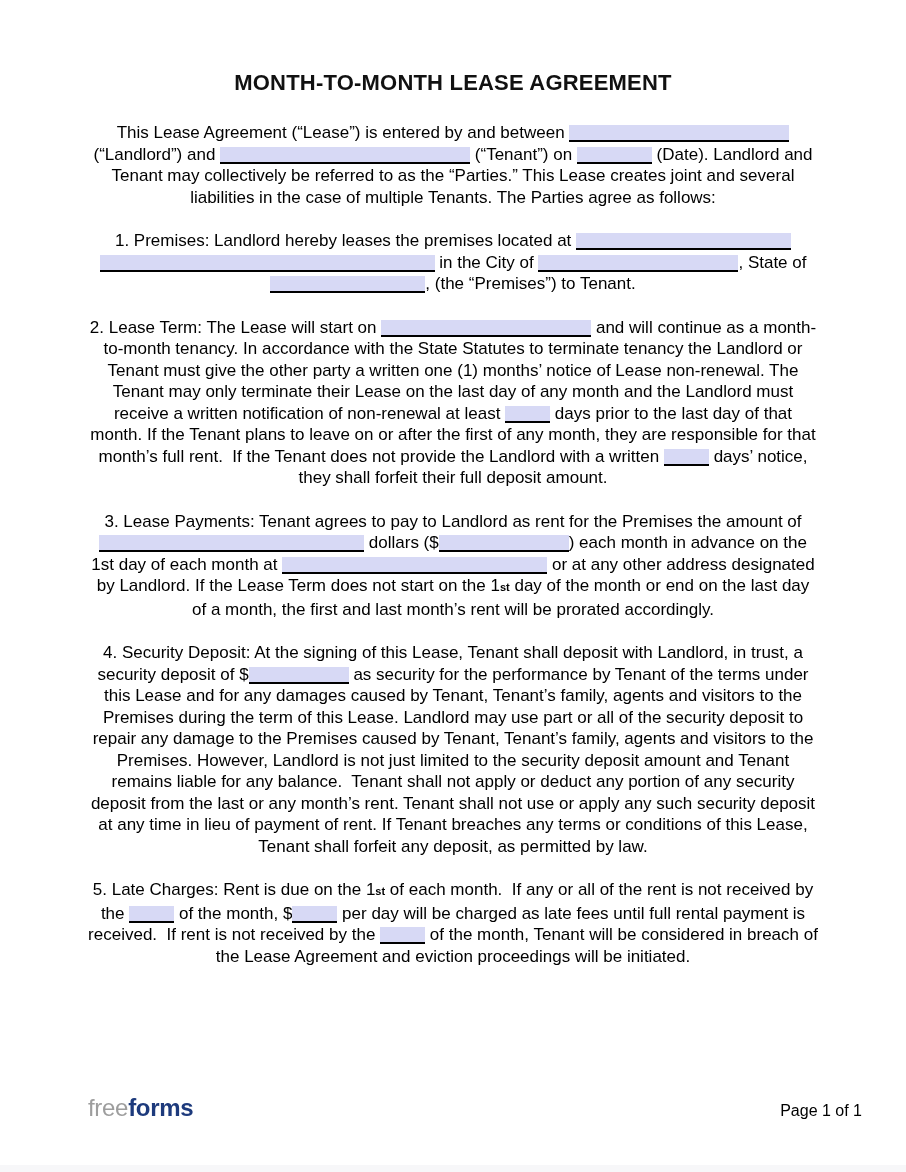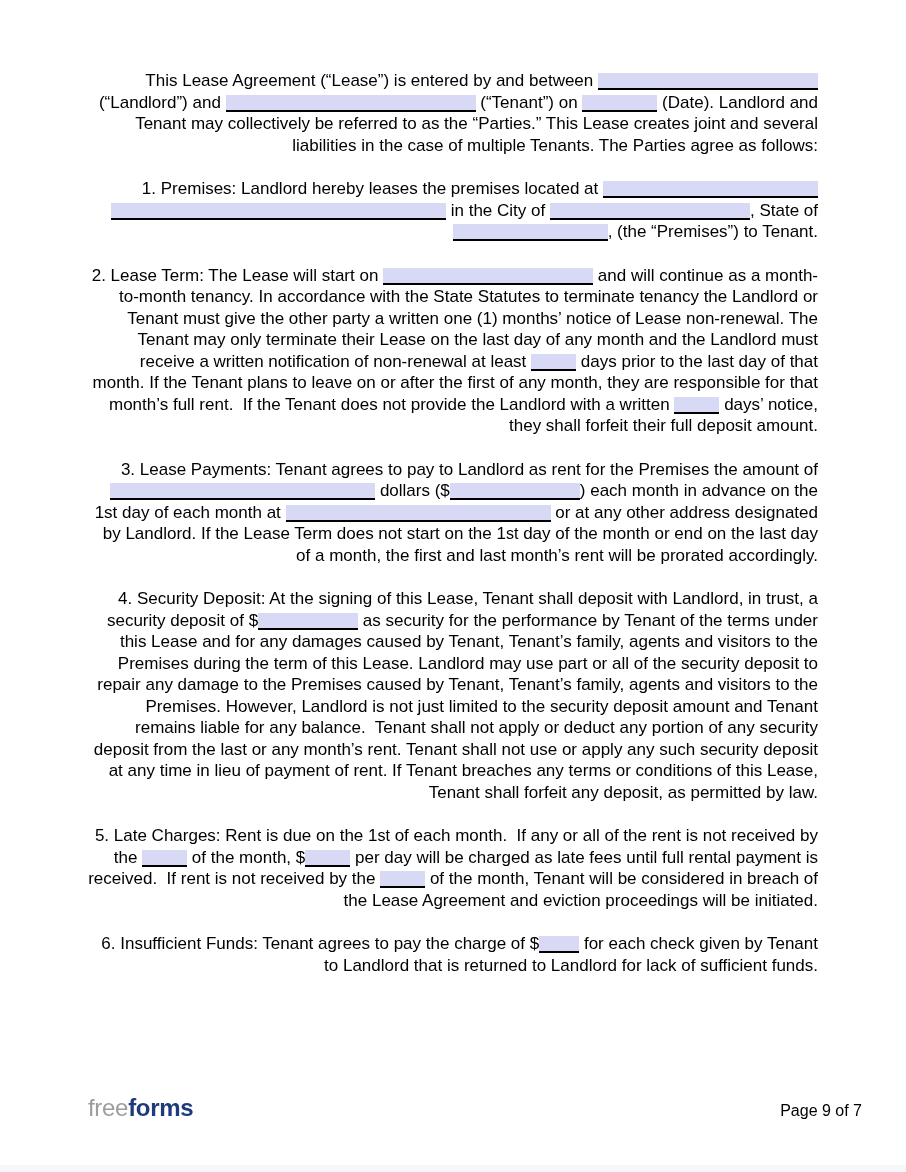--- a/index.html
+++ b/index.html
@@ -28,24 +28,24 @@
     text-align: center;
     letter-spacing: 0.2px;
     margin-bottom: 26px;
     color: #111111;
   }
   .para {
     font-size: 17px;
     line-height: 21.5px;
     margin-bottom: 22px;
     white-space: pre-wrap;
-    text-align: right;
+    text-align: center;
   }
   .run.bold { font-weight: 400; }
-  .run.small { font-size: 16px; }
+  .run.small { font-size: 11px; font-weight: bold; }
   .blank {
     display: inline-block;
     height: 17px;
     background: var(--field-fill);
     border-bottom: 2px solid var(--field-underline);
     vertical-align: -4px;
     cursor: text;
   }
   .footer {
     position: absolute;
@@ -72,30 +72,30 @@
     position: absolute;
     left: 0; right: 0; bottom: 0;
     height: 7px;
     background: #f7f7f9;
   }
 </style>
 </head>
 <body>
 
 <div class="page">
+  <h1 class="title">MONTH-TO-MONTH LEASE AGREEMENT</h1>
 
   <div class="body-text">
       <p class="para"><span class="run">This Lease Agreement (“Lease”) is entered by and between </span><span class="blank" style="width: 220px;"></span><span class="run"> (“Landlord”) and </span><span class="blank" style="width: 250px;"></span><span class="run"> (“Tenant”) on </span><span class="blank" style="width: 75px;"></span><span class="run"> (Date). Landlord and Tenant may collectively be referred to as the “Parties.” This Lease creates joint and several liabilities in the case of multiple Tenants. The Parties agree as follows:</span></p>
       <p class="para"><span class="run bold">1. Premises</span><span class="run">: Landlord hereby leases the premises located at </span><span class="blank" style="width: 215px;"></span><span class="run"> </span><span class="blank" style="width: 335px;"></span><span class="run"> in the City of </span><span class="blank" style="width: 200px;"></span><span class="run">, State of </span><span class="blank" style="width: 155px;"></span><span class="run">, (the “Premises”) to Tenant.</span></p>
       <p class="para"><span class="run bold">2. Lease Term</span><span class="run">: The Lease will start on </span><span class="blank" style="width: 210px;"></span><span class="run"> and will continue as a month-to-month tenancy. In accordance with the State Statutes to terminate tenancy the Landlord or Tenant must give the other party a written one (1) months’ notice of Lease non-renewal. The Tenant may only terminate their Lease on the last day of any month and the Landlord must receive a written notification of non-renewal at least </span><span class="blank" style="width: 45px;"></span><span class="run"> days prior to the last day of that month. If the Tenant plans to leave on or after the first of any month, they are responsible for that month’s full rent.  If the Tenant does not provide the Landlord with a written </span><span class="blank" style="width: 45px;"></span><span class="run"> days’ notice, they shall forfeit their full deposit amount.</span></p>
       <p class="para"><span class="run bold">3. Lease Payments</span><span class="run">: Tenant agrees to pay to Landlord as rent for the Premises the amount of </span><span class="blank" style="width: 265px;"></span><span class="run"> dollars ($</span><span class="blank" style="width: 130px;"></span><span class="run">) each month in advance on the 1st day of each month at </span><span class="blank" style="width: 265px;"></span><span class="run"> or at any other address designated by Landlord. If the Lease Term does not start on the 1</span><span class="run small">st</span><span class="run"> day of the month or end on the last day of a month, the first and last month’s rent will be prorated accordingly.</span></p>
       <p class="para"><span class="run bold">4. Security Deposit</span><span class="run">: At the signing of this Lease, Tenant shall deposit with Landlord, in trust, a security deposit of $</span><span class="blank" style="width: 100px;"></span><span class="run"> as security for the performance by Tenant of the terms under this Lease and for any damages caused by Tenant, Tenant’s family, agents and visitors to the Premises during the term of this Lease. Landlord may use part or all of the security deposit to repair any damage to the Premises caused by Tenant, Tenant’s family, agents and visitors to the Premises. However, Landlord is not just limited to the security deposit amount and Tenant remains liable for any balance.  Tenant shall not apply or deduct any portion of any security deposit from the last or any month’s rent. Tenant shall not use or apply any such security deposit at any time in lieu of payment of rent. If Tenant breaches any terms or conditions of this Lease, Tenant shall forfeit any deposit, as permitted by law.</span></p>
       <p class="para"><span class="run bold">5. Late Charges</span><span class="run">: Rent is due on the 1</span><span class="run small">st</span><span class="run"> of each month.  If any or all of the rent is not received by the </span><span class="blank" style="width: 45px;"></span><span class="run"> of the month, $</span><span class="blank" style="width: 45px;"></span><span class="run"> per day will be charged as late fees until full rental payment is received.  If rent is not received by the </span><span class="blank" style="width: 45px;"></span><span class="run"> of the month, Tenant will be considered in breach of the Lease Agreement and eviction proceedings will be initiated.</span></p>
-      <p class="para"><span class="run bold">6. Insufficient Funds</span><span class="run">: Tenant agrees to pay the charge of $</span><span class="blank" style="width: 40px;"></span><span class="run"> for each check given by Tenant to Landlord that is returned to Landlord for lack of sufficient funds.</span></p>
     </div>
 
   <div class="footer">
     <div class="logo"><span class="logo-free">free</span><span class="logo-forms">forms</span></div>
-    <div class="page-num">Page 9 of 7</div>
+    <div class="page-num">Page 1 of 1</div>
   </div>
 
   <div class="page-bottom-edge"></div>
 </div>
 
 </body></html>

